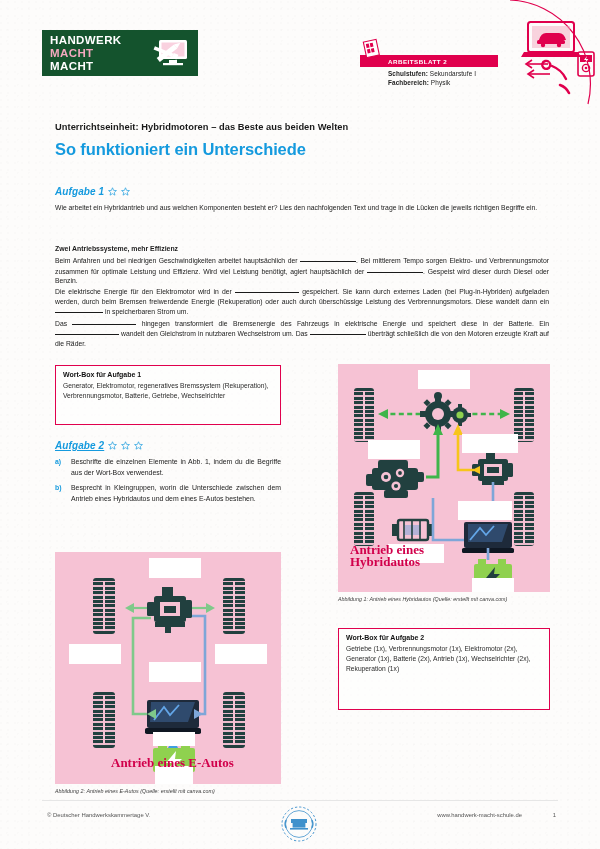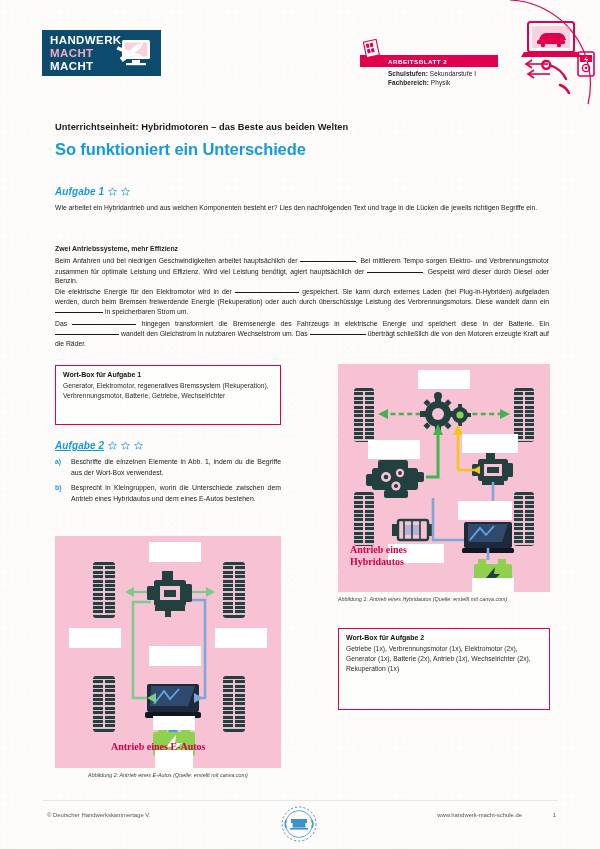--- a/index.html
+++ b/index.html
@@ -23,22 +23,22 @@
 
   
   .header {
     position: absolute;
     left: 0; top: 0;
     width: 600px; height: 108px;
   }
   .logo-box {
     position: absolute;
     left: 42px; top: 30px;
-    width: 119px; height: 46px;
-    background: #0c4a6e;
+    width: 156px; height: 46px;
+    background: #14532d;
     display: flex;
     align-items: center;
   }
   .logo-words {
     margin-left: 8px;
     color: #ffffff;
     font-weight: bold;
     font-size: 11.5px;
     line-height: 13px;
     letter-spacing: 0.4px;
@@ -204,21 +204,21 @@
     font-size: 5.3px;
     color: #3a3a3a;
     margin-top: 4px;
     font-style: italic;
     letter-spacing: 0.05px;
   }
   .fig-label {
     position: absolute;
     color: #d1004b;
     font-weight: bold;
-    font-size: 10px;
+    font-size: 13px;
     line-height: 12px;
     font-family: "Liberation Serif", serif;
   }
   .blank-box {
     position: absolute;
     background: #ffffff;
   }
   .tire {
     position: absolute;
     background: #21403f;
@@ -237,21 +237,21 @@
     left: 0; top: 0; width: 100%; height: 100%;
     background-image: repeating-linear-gradient(
       to bottom,
       transparent 0 3px,
       rgba(246,194,212,0.95) 3px 4.4px);
     border-radius: 3px;
   }
 
   #fig-hybrid { left: 338px; top: 364px; }
   #fig-hybrid .fig-canvas { width: 212px; height: 228px; }
-  #fig-ev { left: 55px; top: 536px; text-align: center; }
+  #fig-ev { left: 55px; top: 552px; }
   #fig-ev .fig-canvas { width: 226px; height: 232px; }
 
   
   .footer-rule {
     position: absolute;
     left: 42px; top: 800px;
     width: 516px; height: 0.8px;
     background: #e6e6e6;
   }
   .footer-left {

